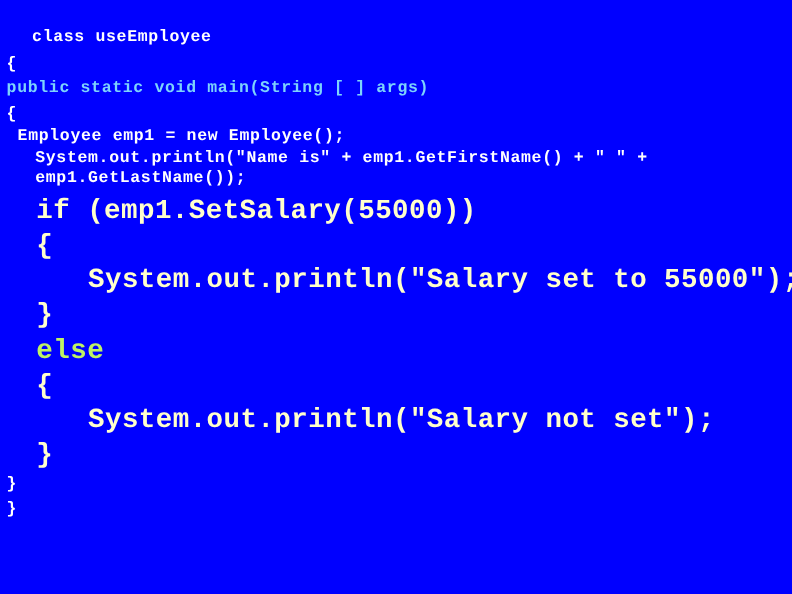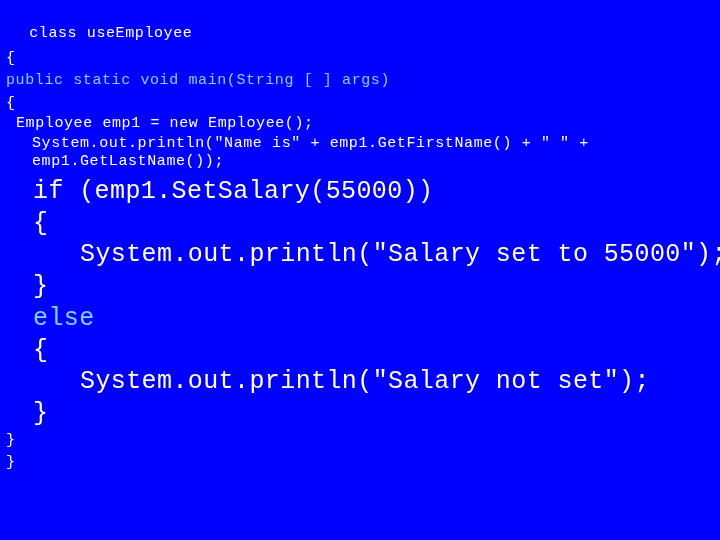--- a/index.html
+++ b/index.html
@@ -32,55 +32,55 @@
   
   .line-sm {
     position: absolute;
     left: 0;
     white-space: pre;
     color: #ffffff;
     font-family: "Liberation Mono", "DejaVu Sans Mono", monospace;
     font-size: 15px;
     line-height: 19px;
     letter-spacing: 0.6px;
-    font-weight: normal;
+    font-weight: bold;
   }
 
   
   .line-lg {
     position: absolute;
     left: 0;
     white-space: pre;
     color: #ffffcc;
     font-family: "Liberation Mono", "DejaVu Sans Mono", monospace;
     font-size: 25px;
     line-height: 32px;
     letter-spacing: 0.4px;
-    font-weight: normal;
+    font-weight: bold;
   }
 </style>
 </head>
 <body>
 
 <div id="slide" style="background: rgb(0, 0, 255);">
   <div class="code-block">
 
     <div class="line-sm" style="left: 10px; top: 24px; color: rgb(255, 255, 255);">  class useEmployee</div>
     <div class="line-sm" style="left: 6px; top: 49px; color: rgb(255, 255, 255);">{</div>
     <div class="line-sm" style="left: 6px; top: 71px; color: #7dd3fc;">public static void main(String [ ] args)</div>
     <div class="line-sm" style="left: 6px; top: 94px; color: rgb(255, 255, 255);">{</div>
     <div class="line-sm" style="left: 16px; top: 114px; color: rgb(255, 255, 255);">Employee emp1 = new Employee();</div>
     <div class="line-sm" style="left: 32px; top: 134px; color: rgb(255, 255, 255);">System.out.println("Name is" + emp1.GetFirstName() + " " +</div>
     <div class="line-sm" style="left: 32px; top: 152px; color: #ffffff;">emp1.GetLastName());</div>
 
     <div class="line-lg" style="left: 33px; top: 176px; color: rgb(255, 255, 204);">if (emp1.SetSalary(55000))</div>
     <div class="line-lg" style="left: 33px; top: 208px; color: rgb(255, 255, 204);">{</div>
     <div class="line-lg" style="left: 80px; top: 239px; color: rgb(255, 255, 204);">System.out.println("Salary set to 55000");</div>
     <div class="line-lg" style="left: 33px; top: 271px; color: rgb(255, 255, 204);">}</div>
-    <div class="line-lg" style="left: 33px; top: 303px; color: #7dd3fc;">else</div>
+    <div class="line-lg" style="left: 33px; top: 303px; color: #bef264;">else</div>
     <div class="line-lg" style="left: 33px; top: 335px; color: rgb(255, 255, 204);">{</div>
     <div class="line-lg" style="left: 80px; top: 366px; color: rgb(255, 255, 204);">System.out.println("Salary not set");</div>
     <div class="line-lg" style="left: 33px; top: 398px; color: rgb(255, 255, 204);">}</div>
 
     <div class="line-sm" style="left: 6px; top: 431px; color: rgb(255, 255, 255);">}</div>
     <div class="line-sm" style="left: 6px; top: 453px; color: rgb(255, 255, 255);">}</div>
 
   </div>
 </div>
 

